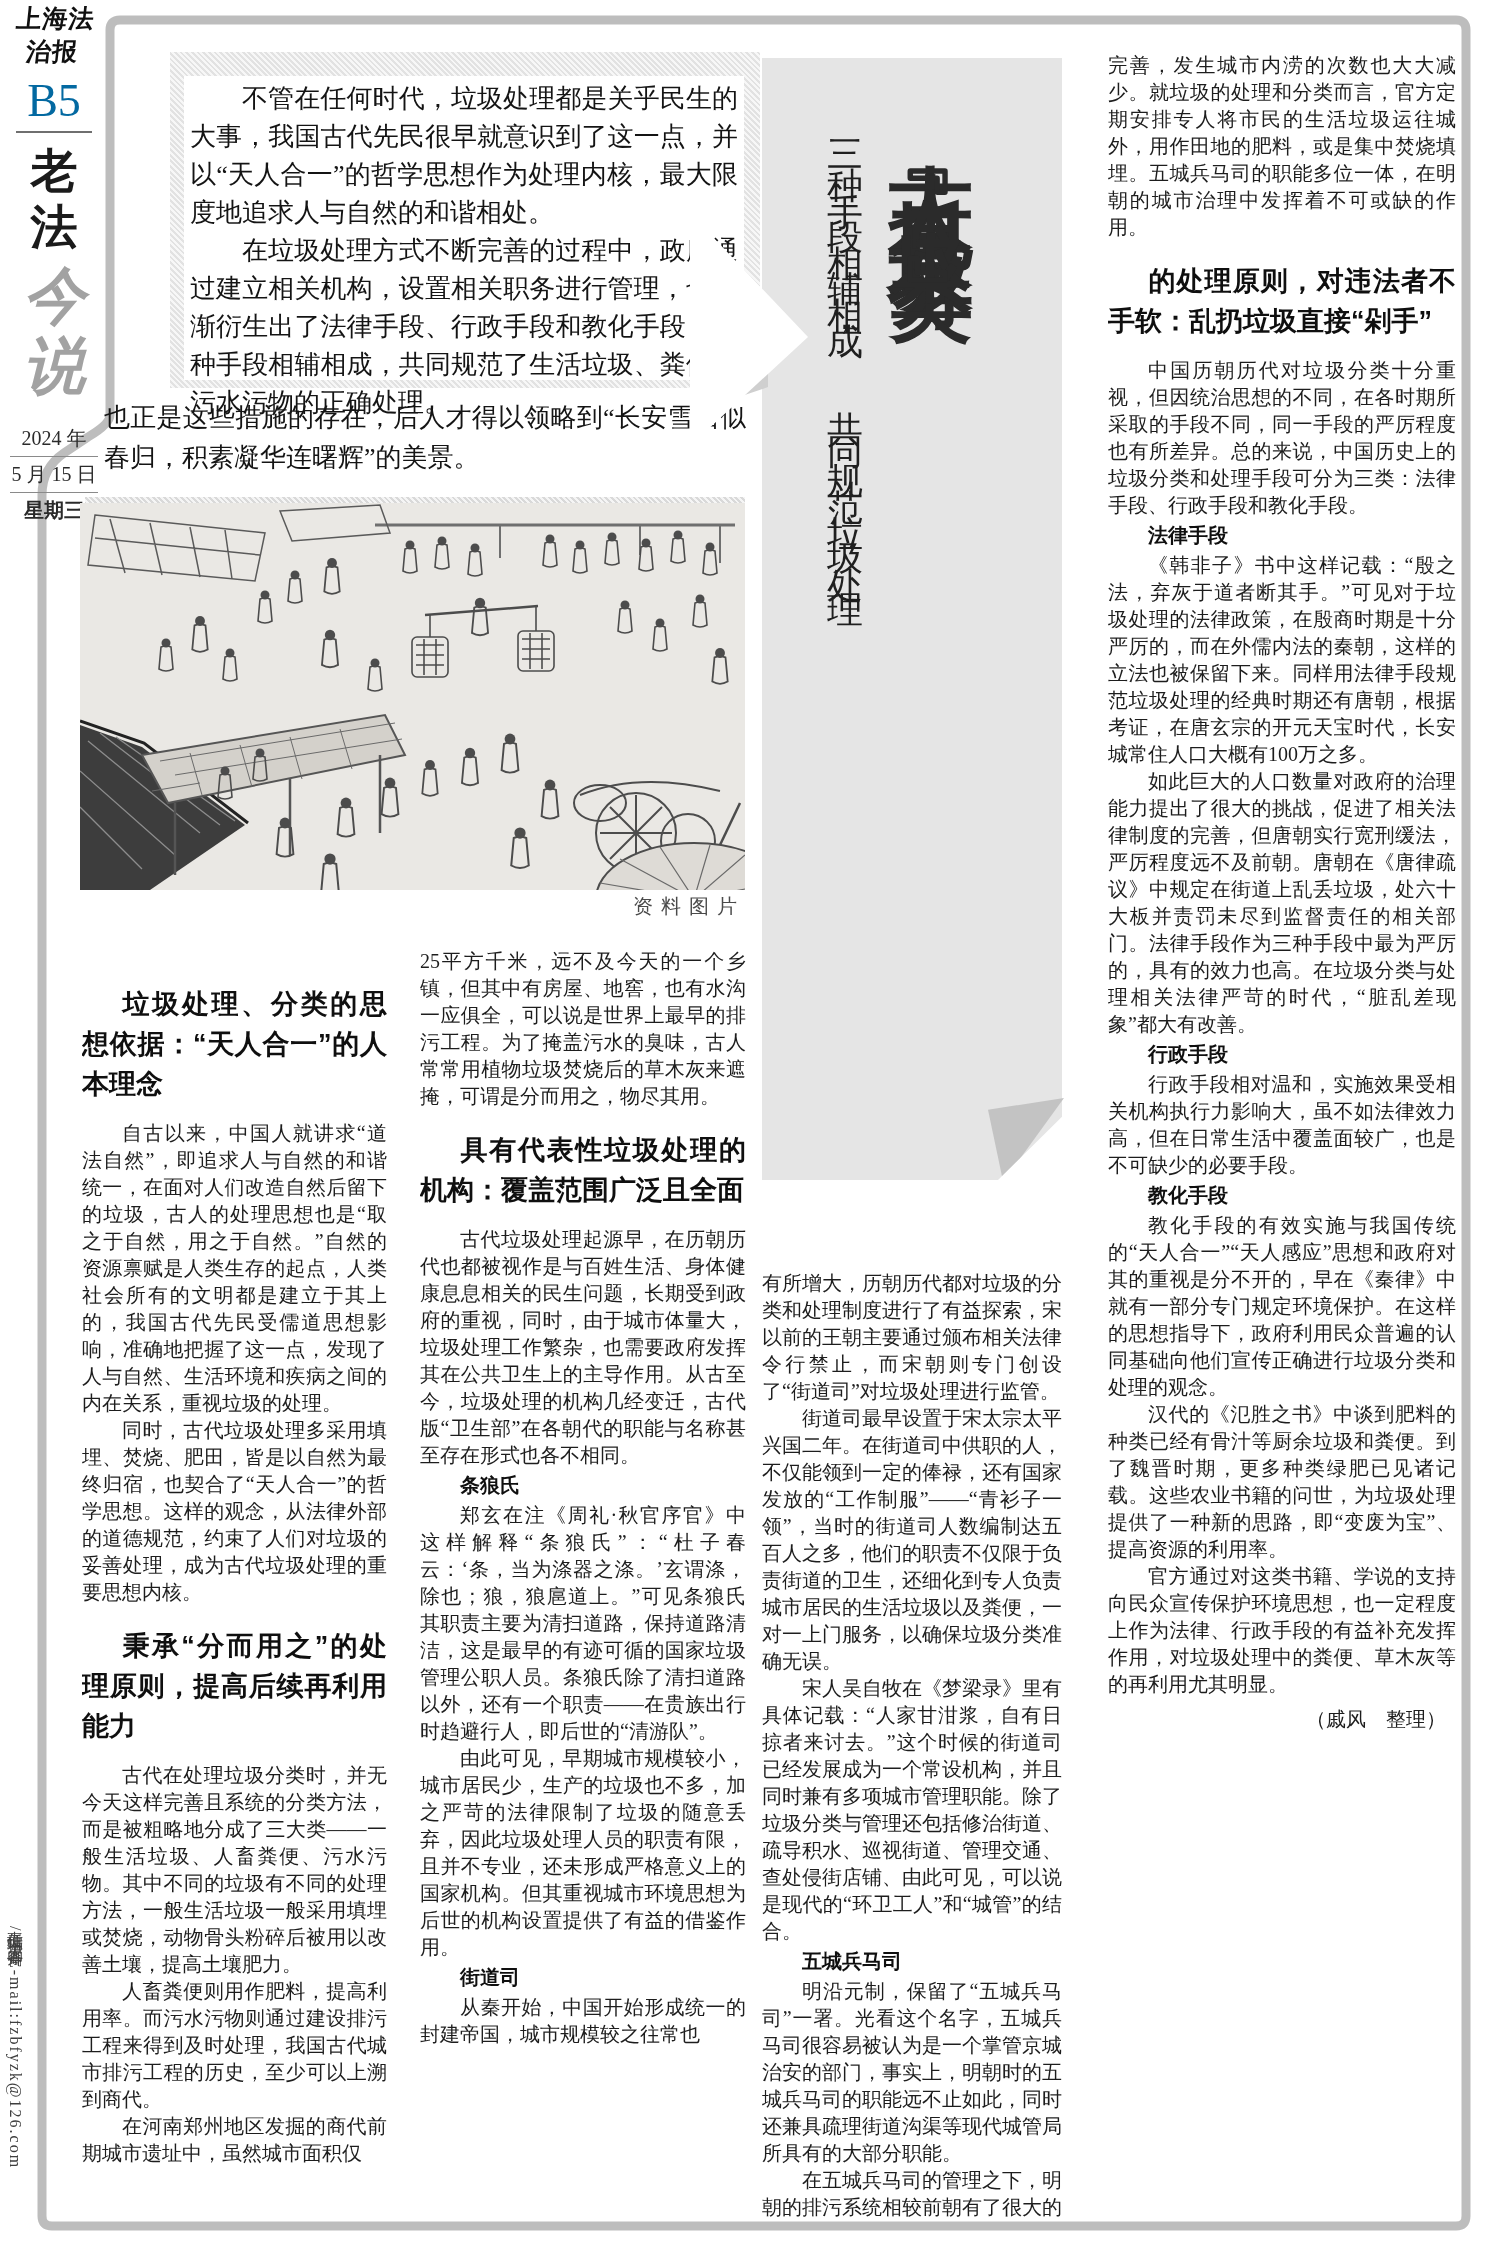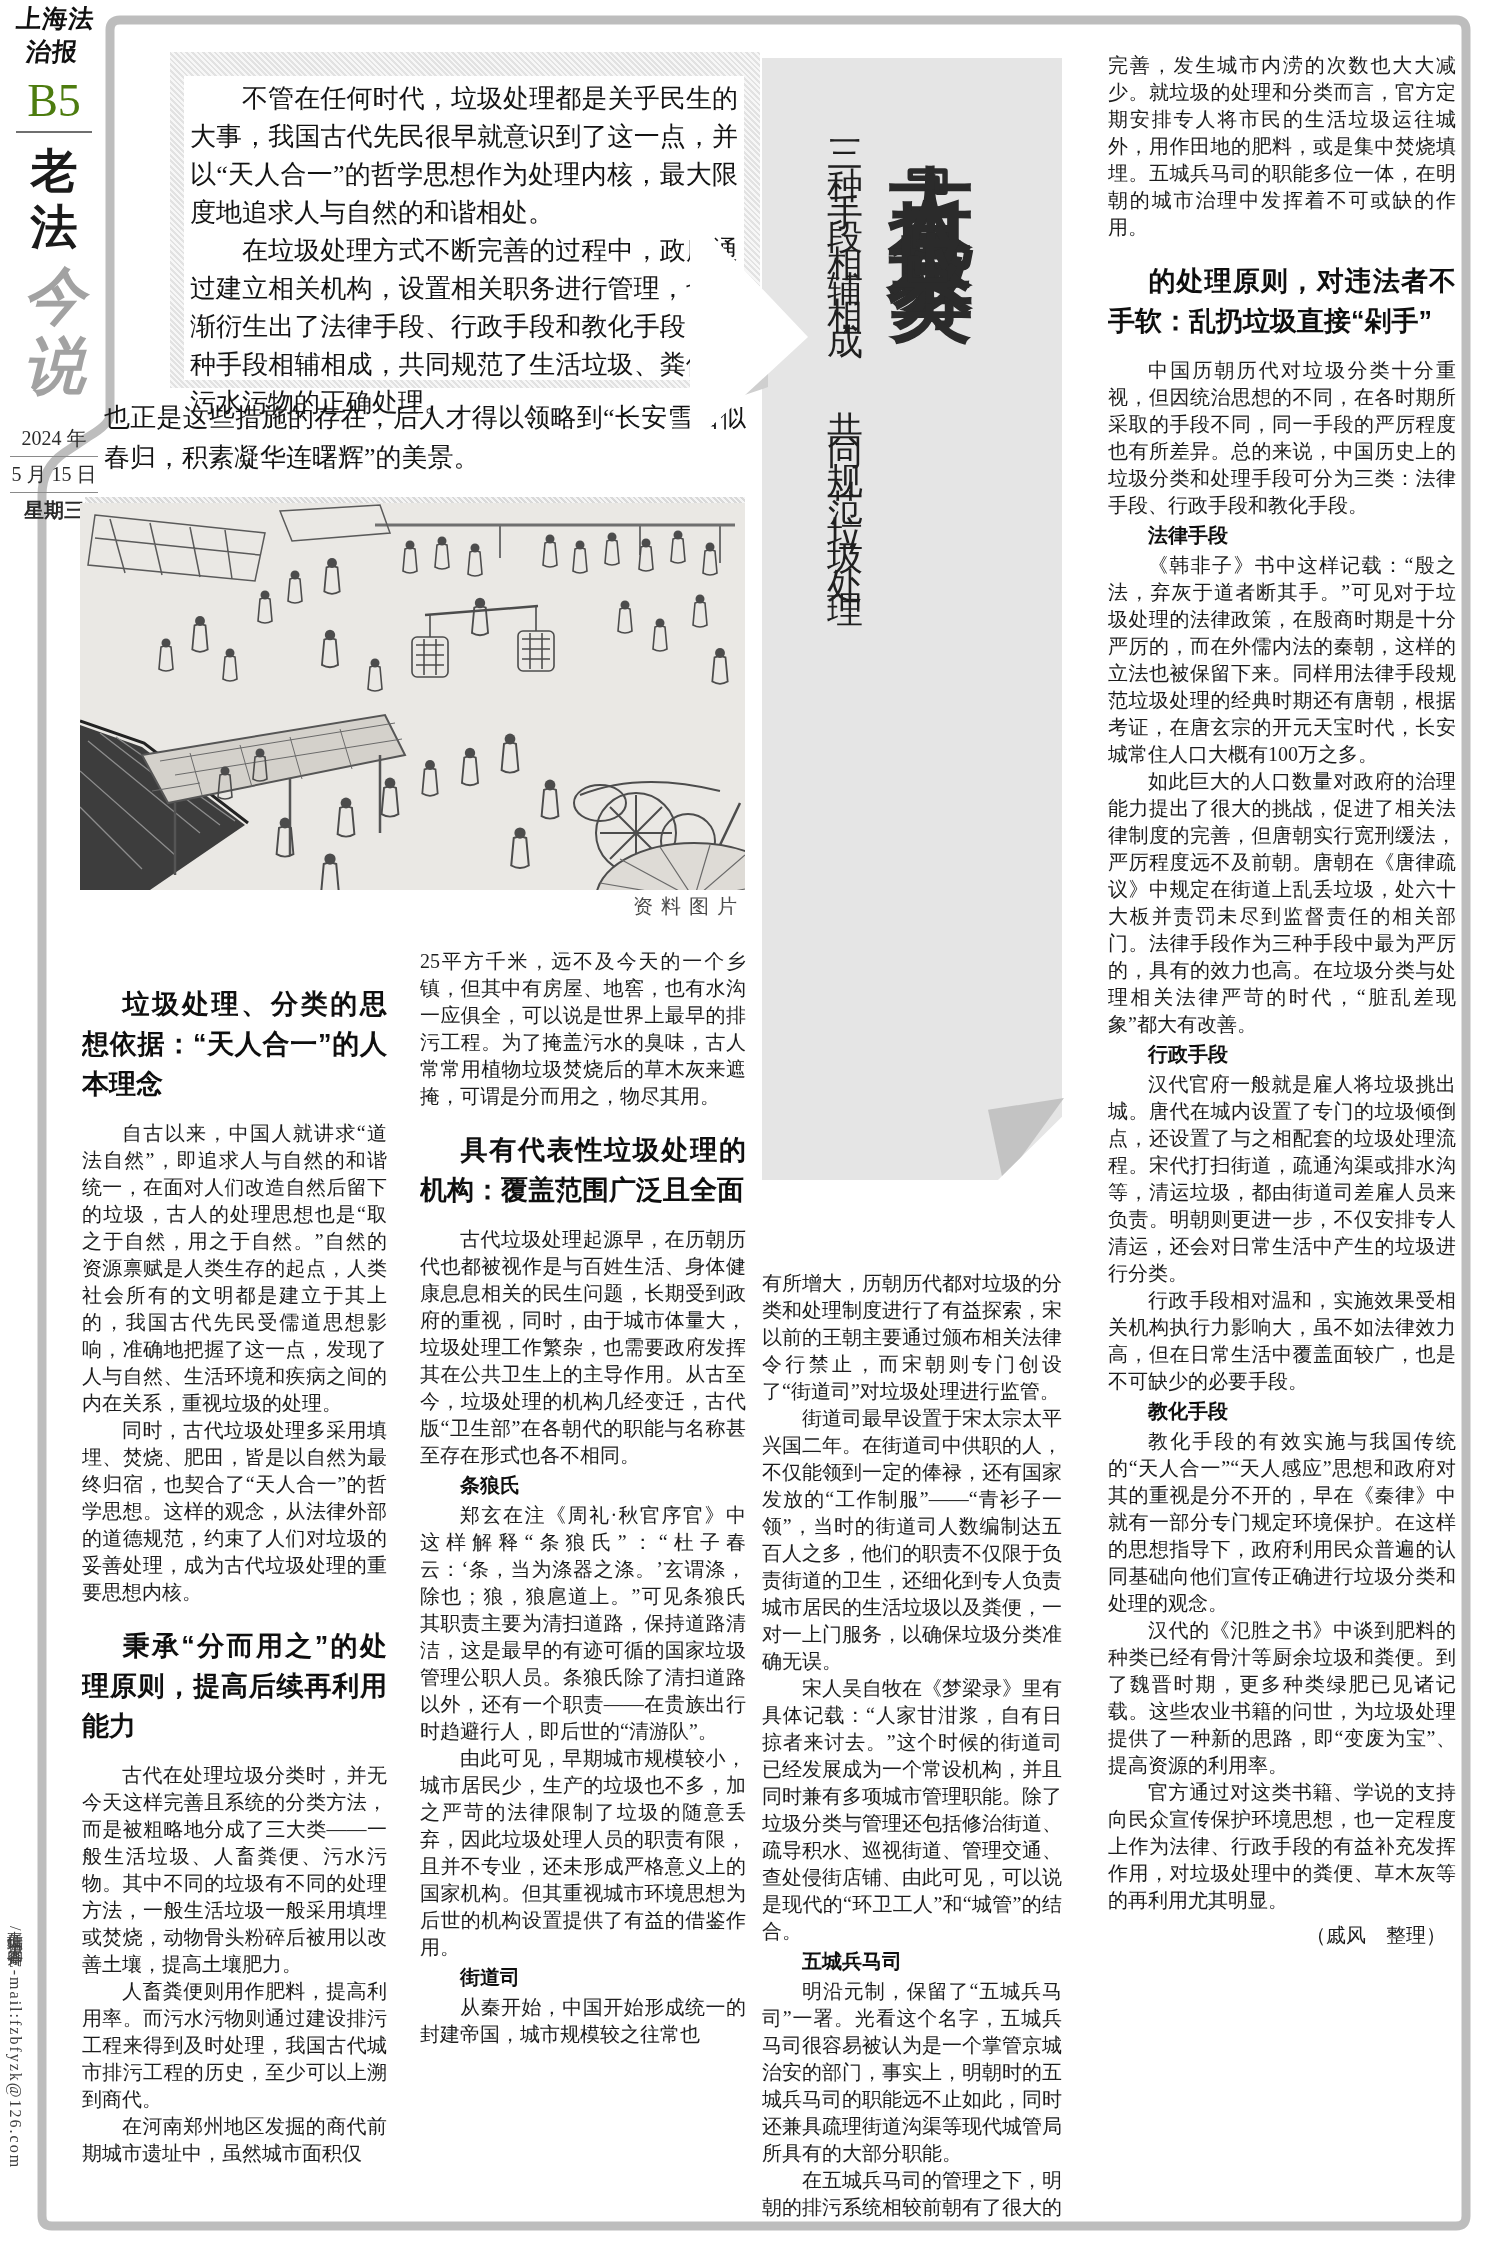--- a/index.html
+++ b/index.html
@@ -3,21 +3,21 @@
 <meta charset="utf-8">
 <style>
   html,body{margin:0;padding:0;background:#ffffff;}
   .page{position:relative;width:1500px;height:2253px;background:#fff;overflow:hidden;
         font-family:"Liberation Serif","DejaVu Serif",serif;color:#1d1d1d;}
   
   .frame-svg{position:absolute;left:0;top:0;pointer-events:none;}
   
   .mast{position:absolute;left:6px;top:2px;width:96px;text-align:center;}
   .paper-name{font-size:25px;font-weight:900;transform:skewX(-6deg);letter-spacing:1px;color:#101010;}
-  .page-no{font-size:46px;color:#4d7c0f;margin-top:6px;font-weight:400;}
+  .page-no{font-size:46px;color:#0369a1;margin-top:6px;font-weight:400;}
   .mast-rule{border-top:2px solid #6f6f6f;width:76px;margin:4px auto 10px auto;}
   .col-name1{font-size:47px;font-weight:900;color:#1b1b1b;width:50px;margin:0 auto;line-height:56px;word-break:break-all;}
   .col-name2{font-size:62px;font-weight:900;color:#a2a2a2;width:64px;margin:6px auto 0 auto;line-height:70px;word-break:break-all;
              font-style:italic;text-align:center;}
   .date-block{margin-top:20px;font-size:20px;color:#2a2a2a;}
   .date-line{padding:4px 0;}
   .date-mid{border-top:1px solid #8a8a8a;border-bottom:1px solid #8a8a8a;margin:0 4px;}
   .weekday{font-family:"Liberation Sans","DejaVu Sans",sans-serif;font-weight:700;}
   
   .footer-vert{position:absolute;left:4px;top:1918px;height:332px;writing-mode:vertical-rl;
@@ -224,21 +224,20 @@
       <div class="para">在五城兵马司的管理之下，明朝的排污系统相较前朝有了很大的</div>
     </div>
   <div class="col col4">
       <div class="para cont">完善，发生城市内涝的次数也大大减少。就垃圾的处理和分类而言，官方定期安排专人将市民的生活垃圾运往城外，用作田地的肥料，或是集中焚烧填埋。五城兵马司的职能多位一体，在明朝的城市治理中发挥着不可或缺的作用。</div>
       <div class="col-head">的处理原则，对违法者不手软：乱扔垃圾直接“剁手”</div>
       <div class="para">中国历朝历代对垃圾分类十分重视，但因统治思想的不同，在各时期所采取的手段不同，同一手段的严厉程度也有所差异。总的来说，中国历史上的垃圾分类和处理手段可分为三类：法律手段、行政手段和教化手段。</div>
       <div class="sub-head">法律手段</div>
       <div class="para">《韩非子》书中这样记载：“殷之法，弃灰于道者断其手。”可见对于垃圾处理的法律政策，在殷商时期是十分严厉的，而在外儒内法的秦朝，这样的立法也被保留下来。同样用法律手段规范垃圾处理的经典时期还有唐朝，根据考证，在唐玄宗的开元天宝时代，长安城常住人口大概有100万之多。</div>
       <div class="para">如此巨大的人口数量对政府的治理能力提出了很大的挑战，促进了相关法律制度的完善，但唐朝实行宽刑缓法，严厉程度远不及前朝。唐朝在《唐律疏议》中规定在街道上乱丢垃圾，处六十大板并责罚未尽到监督责任的相关部门。法律手段作为三种手段中最为严厉的，具有的效力也高。在垃圾分类与处理相关法律严苛的时代，“脏乱差现象”都大有改善。</div>
       <div class="sub-head">行政手段</div>
-      <div class="para">汉代官府一般就是雇人将垃圾挑出城。唐代在城内设置了专门的垃圾倾倒点，还设置了与之相配套的垃圾处理流程。宋代打扫街道，疏通沟渠或排水沟等，清运垃圾，都由街道司差雇人员来负责。明朝则更进一步，不仅安排专人清运，还会对日常生活中产生的垃圾进行分类。</div>
       <div class="para">行政手段相对温和，实施效果受相关机构执行力影响大，虽不如法律效力高，但在日常生活中覆盖面较广，也是不可缺少的必要手段。</div>
       <div class="sub-head">教化手段</div>
       <div class="para">教化手段的有效实施与我国传统的“天人合一”“天人感应”思想和政府对其的重视是分不开的，早在《秦律》中就有一部分专门规定环境保护。在这样的思想指导下，政府利用民众普遍的认同基础向他们宣传正确进行垃圾分类和处理的观念。</div>
       <div class="para">汉代的《氾胜之书》中谈到肥料的种类已经有骨汁等厨余垃圾和粪便。到了魏晋时期，更多种类绿肥已见诸记载。这些农业书籍的问世，为垃圾处理提供了一种新的思路，即“变废为宝”、提高资源的利用率。</div>
       <div class="para">官方通过对这类书籍、学说的支持向民众宣传保护环境思想，也一定程度上作为法律、行政手段的有益补充发挥作用，对垃圾处理中的粪便、草木灰等的再利用尤其明显。</div>
       <div class="byline">（戚风　整理）</div>
     </div>
 
   <div class="footer-vert">
     <span>责任编辑/王睿卿</span>

